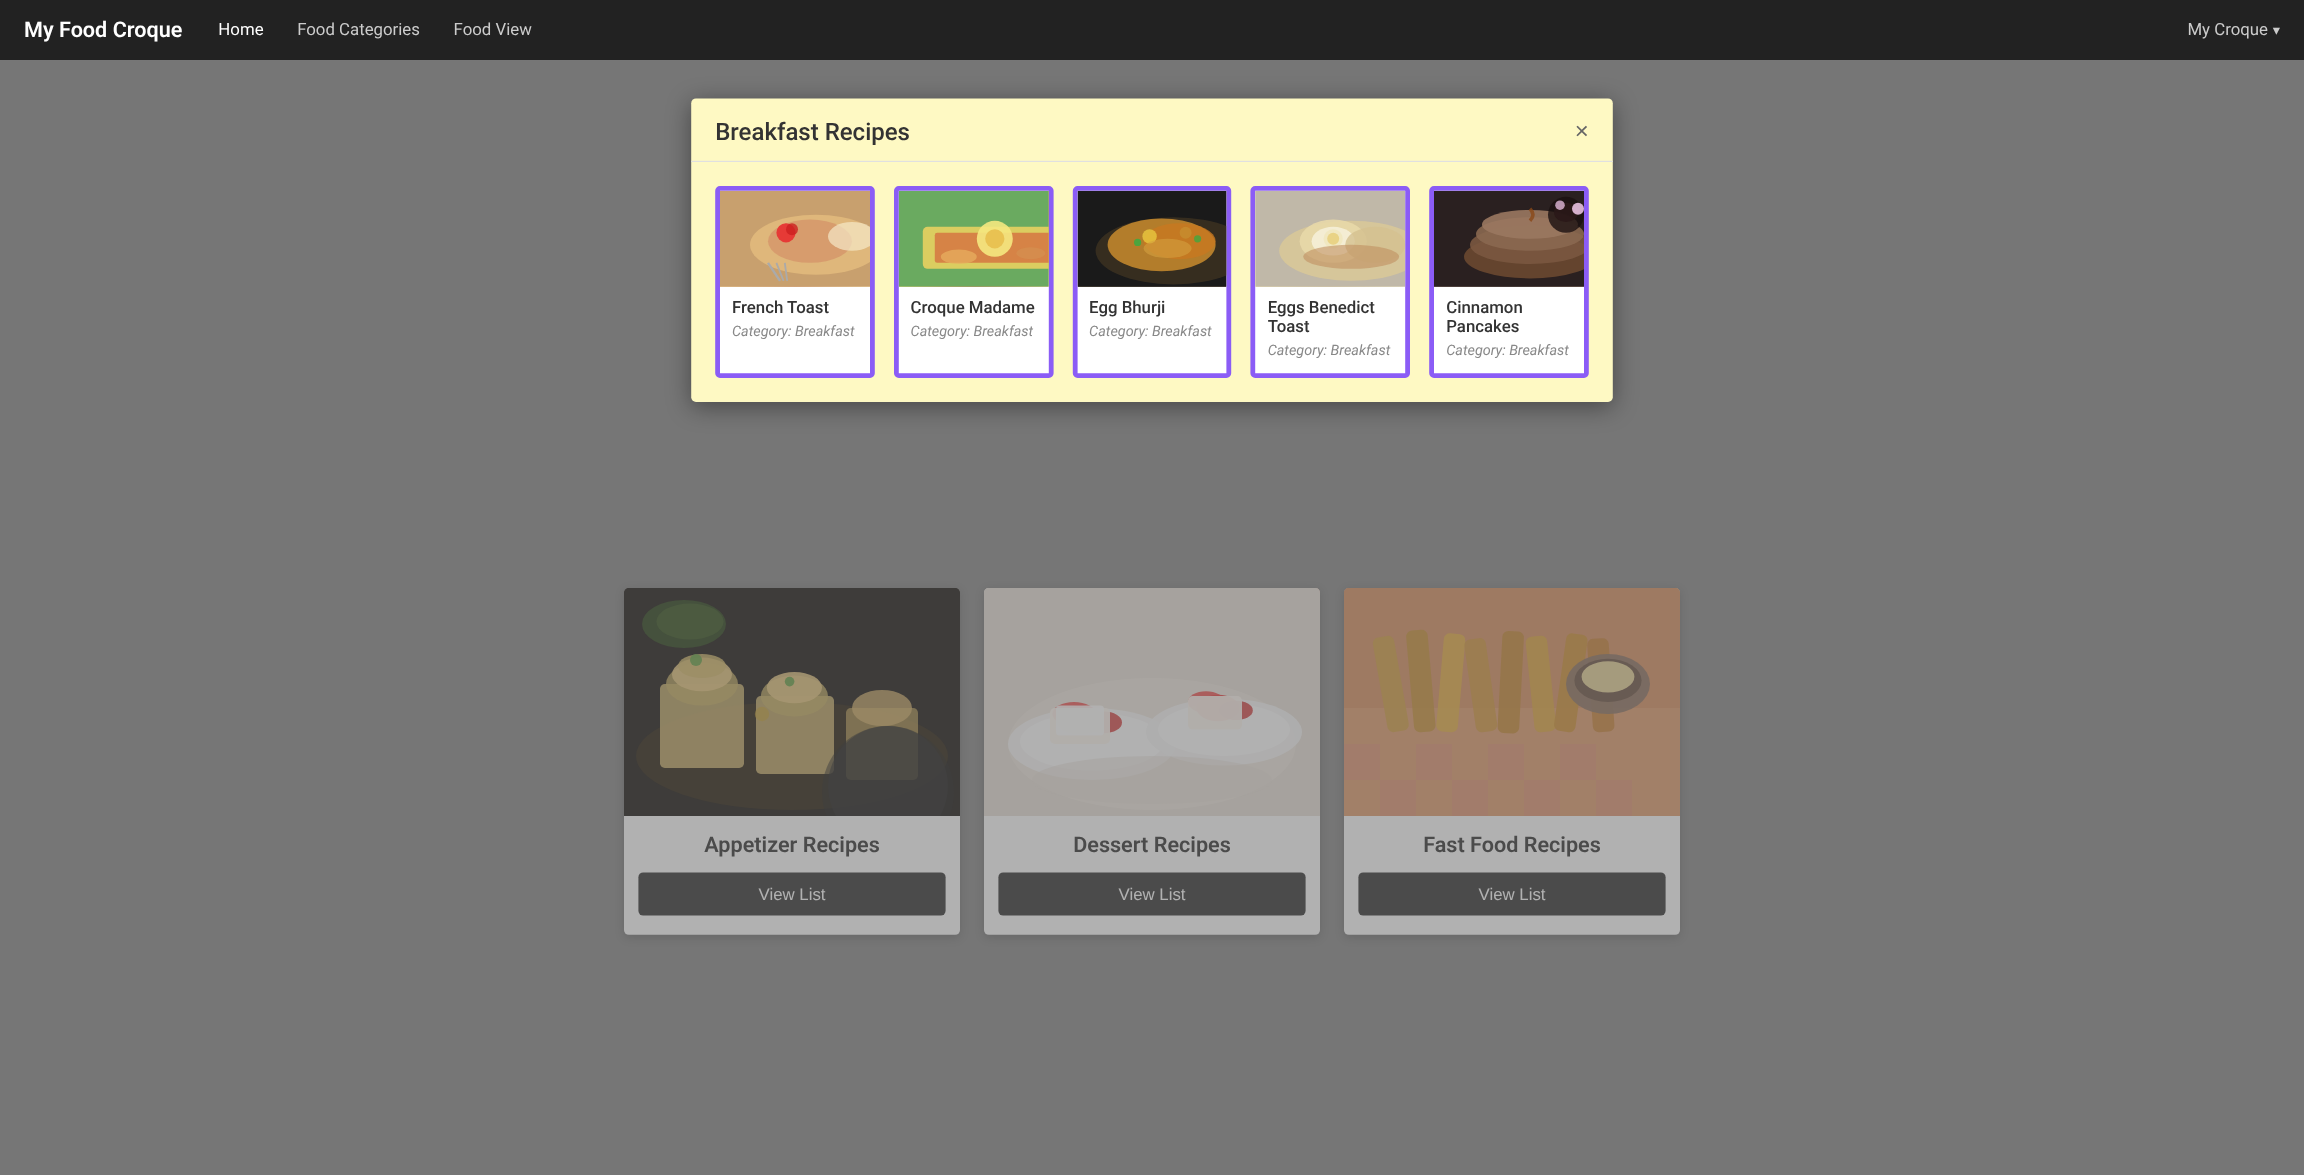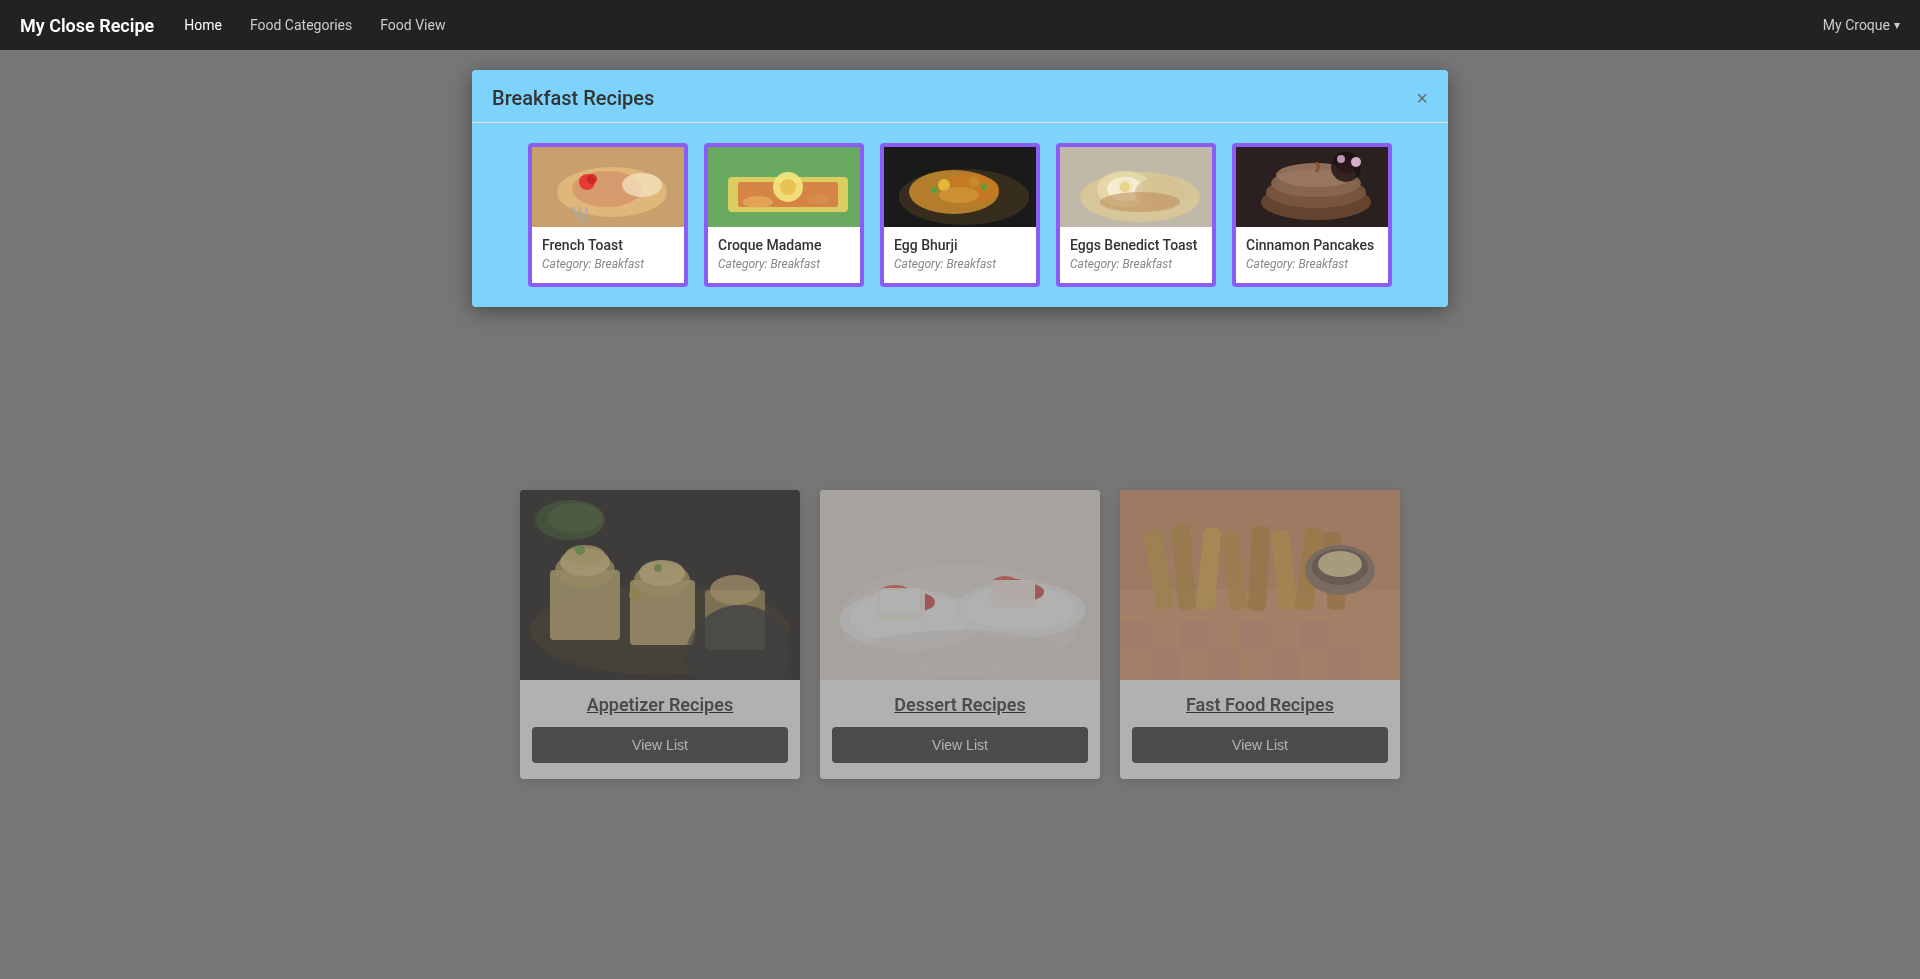--- a/index.html
+++ b/index.html
@@ -72,26 +72,27 @@
       bottom: 0;
       background: rgba(100,100,100,0.5);
       display: flex;
       justify-content: center;
       align-items: flex-start;
       padding-top: 20px;
       z-index: 10;
     }
 
     .modal {
-      background: #7dd3fc;
+      background: #fef9c3;
       border-radius: 4px;
-      width: 976px;
+      width: 768px;
       padding: 0;
       position: relative;
       box-shadow: 0 4px 20px rgba(0,0,0,0.4);
+      margin-top: 12px;
     }
 
     .modal-header {
       padding: 16px 20px 12px;
       border-bottom: 1px solid #e0e0e0;
       display: flex;
       justify-content: space-between;
       align-items: center;
     }
 
@@ -172,21 +173,20 @@
     
     .categories-row {
       display: flex;
       gap: 20px;
       margin-top: 440px;
       position: absolute;
       top: 0;
       left: 50%;
       transform: translateX(-50%);
       z-index: 1;
-      text-decoration: underline;
     }
 
     .cat-card {
       background: #fff;
       border-radius: 4px;
       width: 280px;
       overflow: hidden;
       box-shadow: 0 2px 8px rgba(0,0,0,0.2);
     }
 
@@ -244,21 +244,21 @@
       background: linear-gradient(135deg, #e8e0d8 0%, #f5c0b0 50%, #e8a090 100%);
     }
     .food-img-fastfood {
       background: linear-gradient(135deg, #c87040 0%, #e8a060 40%, #d49050 70%, #f0b870 100%);
     }
   </style>
 </head>
 <body>
 
 <nav class="navbar">
-  <span class="navbar-brand">My Close Recipe</span>
+  <span class="navbar-brand">My Food Croque</span>
   <div class="navbar-links">
     <a href="#" class="active">Home</a>
     <a href="#">Food Categories</a>
     <a href="#">Food View</a>
   </div>
   <div class="navbar-account">My Croque</div>
 </nav>
 
 <div class="page-bg">
 

